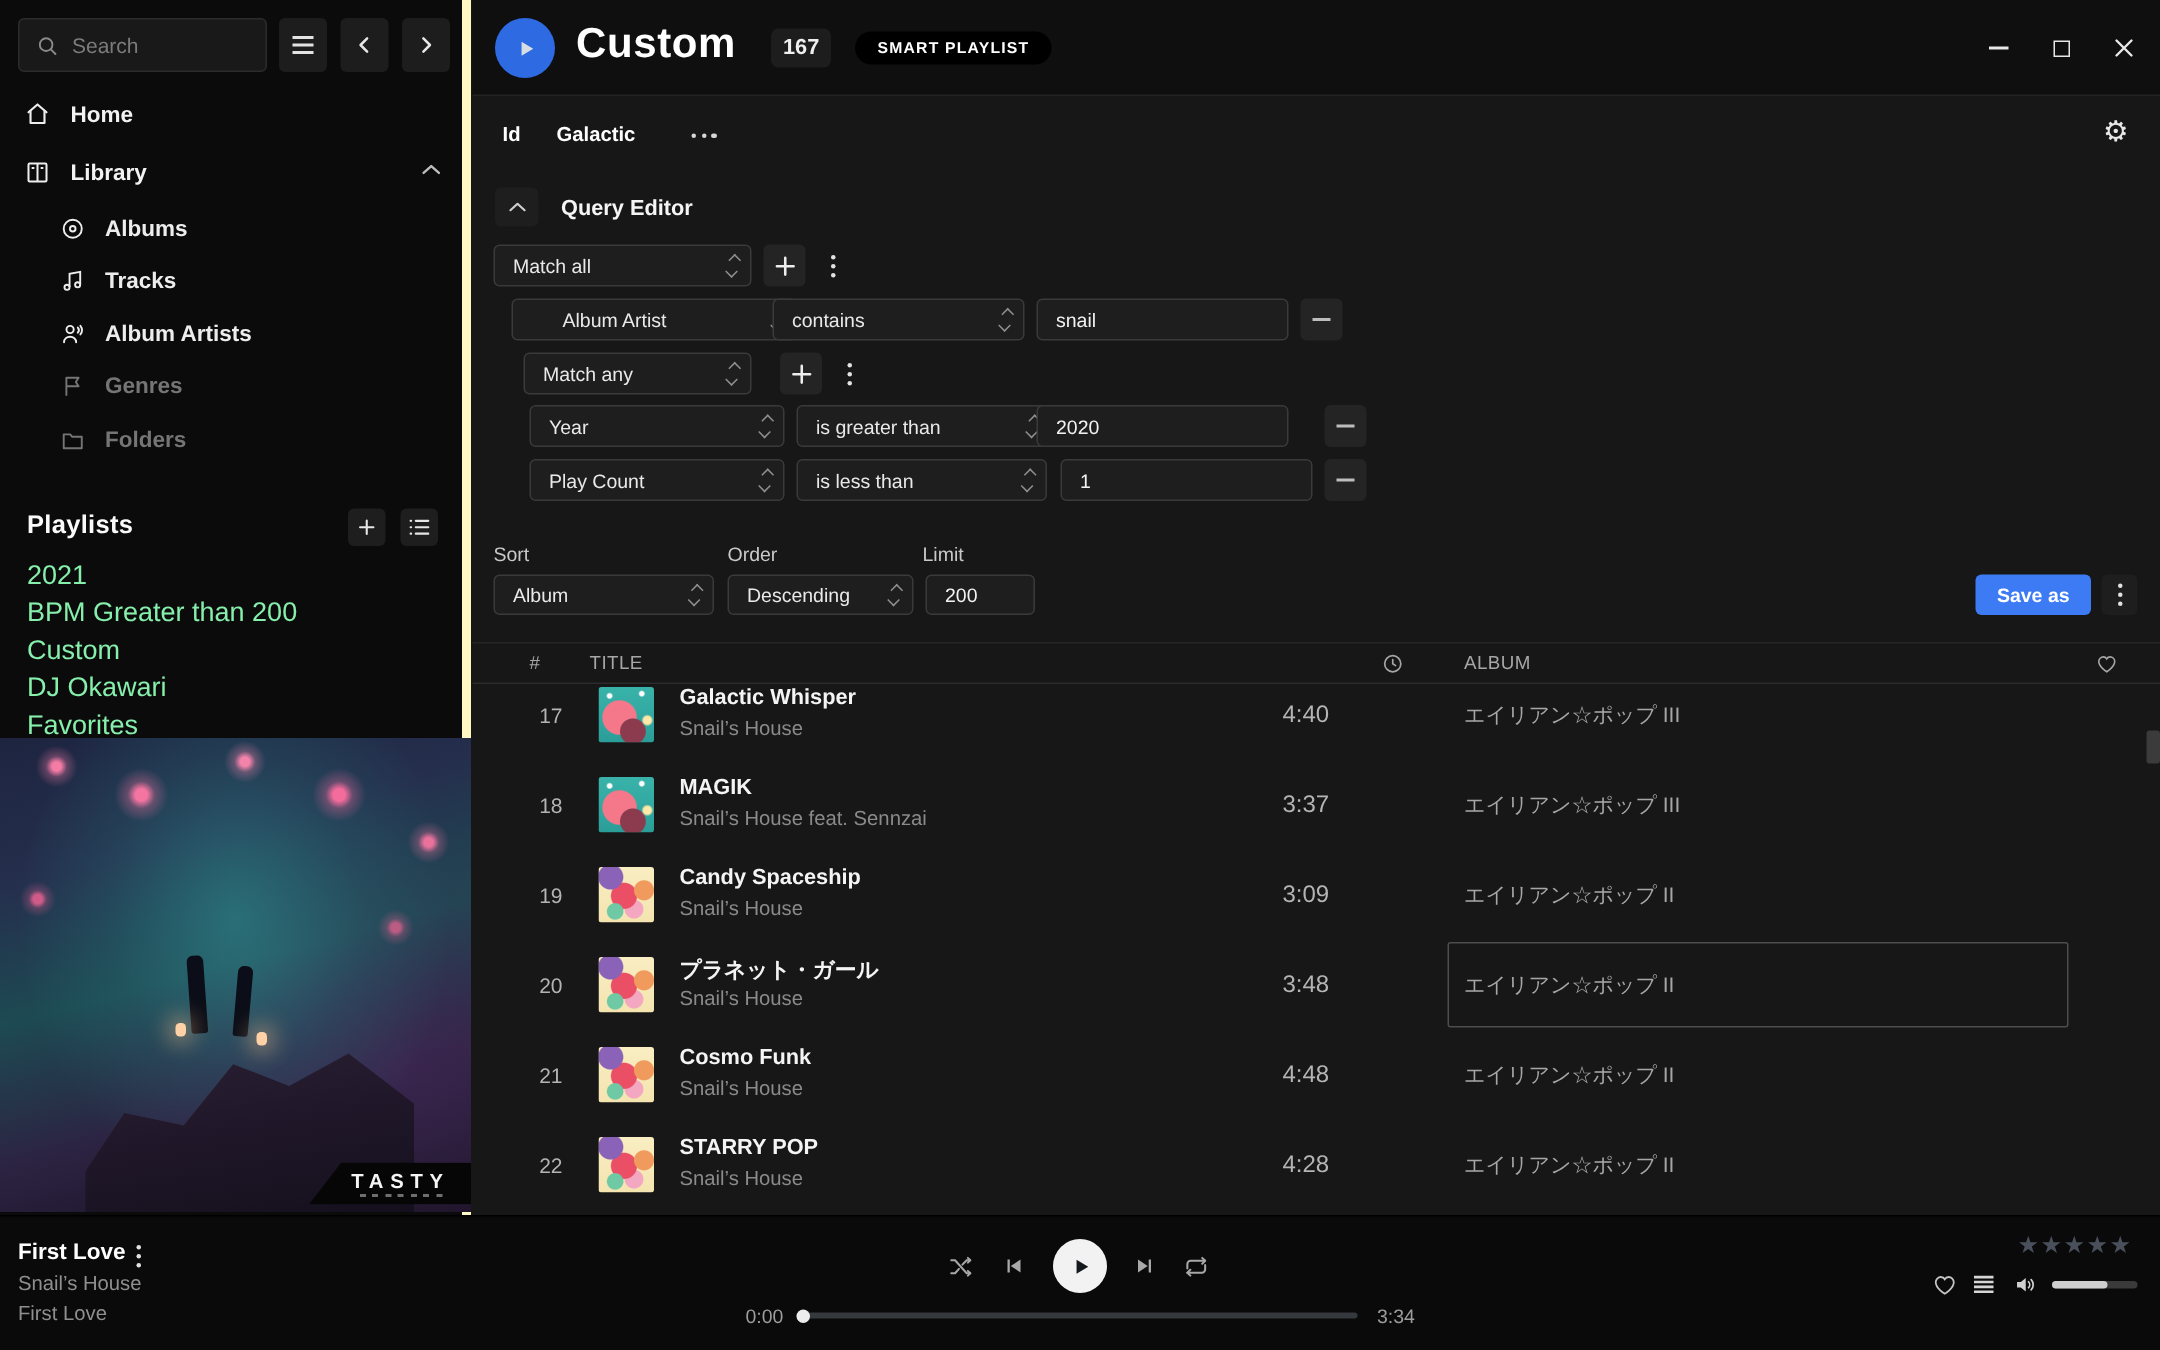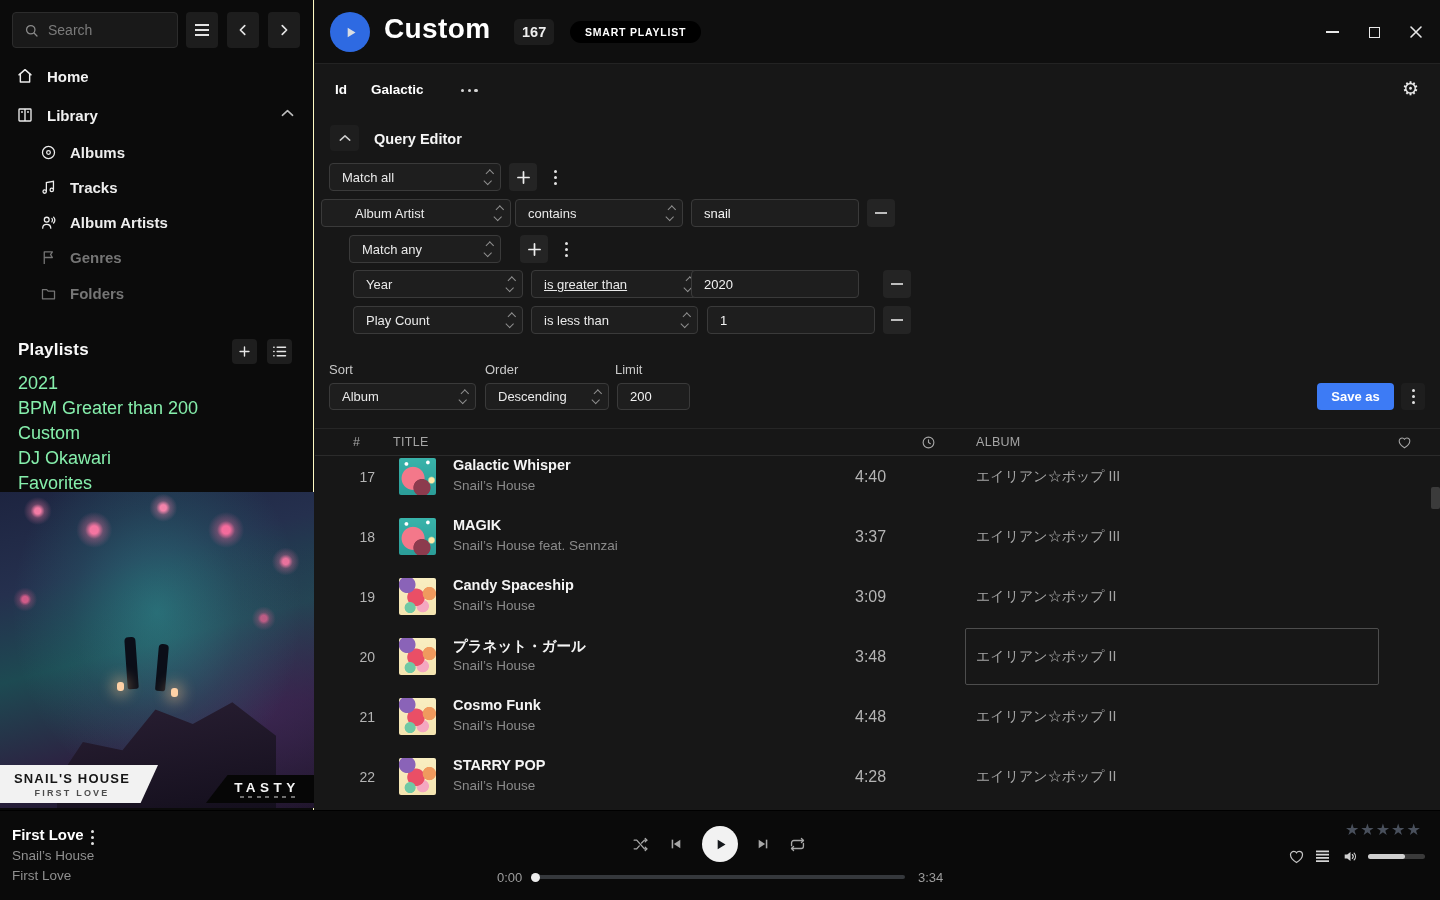--- a/index.html
+++ b/index.html
@@ -1,21 +1,21 @@
 <!DOCTYPE html>
 <html><head>
 <meta charset="utf-8">
 <style>
   * { margin:0; padding:0; box-sizing:border-box; }
   html,body { width:1440px; height:900px; overflow:hidden; background:#000; }
   body { font-family:"Liberation Sans", sans-serif; -webkit-font-smoothing:antialiased; }
   .app { position:relative; width:1440px; height:900px; background:#171717; overflow:hidden; }
 
   
-  .sidebar { position:absolute; left:0; top:0; width:314px; height:810px; background:#0b0b0b; border-right:1px solid #fef9c3; z-index:2; }
+  .sidebar { position:absolute; left:0; top:0; width:314px; height:810px; background:#0b0b0b; border-right:6px solid #fef9c3; z-index:2; }
   .search-box { position:absolute; left:12px; top:12px; width:166px; height:36px; background:#191919; border:1px solid #2c2c2c; border-radius:4px; display:flex; align-items:center; gap:9px; padding:0 11px; }
   .search-box input { background:transparent; border:none; outline:none; color:#cfcfcf; font-size:14px; width:110px; font-family:inherit; }
   .search-box input::placeholder { color:#7b7b7b; }
   .nav-btn { position:absolute; top:12px; width:32px; height:36px; background:#1d1d1d; border:none; border-radius:4px; display:flex; align-items:center; justify-content:center; cursor:pointer; color:#e3e3e3; }
   .hamburger { display:flex; flex-direction:column; gap:3.5px; }
   .hamburger i { display:block; width:14px; height:1.7px; background:#e3e3e3; }
 
   .nav-item { position:absolute; left:16px; display:flex; align-items:center; gap:13px; color:#f2f2f2; font-weight:700; font-size:15px; cursor:pointer; }
   .nav-sub-item { position:absolute; left:40px; display:flex; align-items:flex-end; gap:13px; font-weight:700; font-size:15px; cursor:pointer; color:#ededed; }
   .nav-sub-item.dim { color:#757575; }
@@ -81,29 +81,29 @@
   .ud .dn { transform:rotate(135deg) translateY(1px); }
   .qinput { position:absolute; height:28px; background:#1e1e1e; border:1px solid #3a3a3a; border-radius:4px; color:#f2f2f2; font-size:13px; padding:0 12px; outline:none; font-family:inherit; }
   .sq-btn { position:absolute; width:28px; height:28px; background:#242424; border:none; border-radius:4px; cursor:pointer; display:flex; align-items:center; justify-content:center; }
   .minus-bar { display:block; width:12px; height:2px; background:#bdbdbd; }
   .dots-v { position:absolute; width:16px; display:flex; flex-direction:column; gap:2.8px; align-items:center; cursor:pointer; }
   .dots-v i { width:3px; height:3px; border-radius:50%; background:#e2e2e2; display:block; }
 
   .sel-matchall { left:14px; top:163px; width:172px; }
   .plus-1 { left:194px; top:163px; }
   .kebab-1 { left:232px; top:170px; }
-  .sel-r1f { left:6px; top:199px; width:190px;padding-left:33px; }
+  .sel-r1f { left:26px; top:199px; width:190px;padding-left:33px; }
   .sel-r1o { left:200px; top:199px; width:168px; }
   .in-r1v { left:376px; top:199px; width:168px; }
   .minus-1 { left:552px; top:199px; }
   .sel-matchany { left:34px; top:235px; width:152px; }
   .plus-2 { left:205px; top:235px; }
   .kebab-2 { left:243px; top:242px; }
   .sel-r2f { left:38px; top:270px; width:170px; }
-  .sel-r2o { left:216px; top:270px; width:170px;text-decoration:underline; }
+  .sel-r2o { left:216px; top:270px; width:170px; }
   .in-r2v { left:376px; top:270px; width:168px; }
   .minus-2 { left:568px; top:270px; }
   .sel-r3f { left:38px; top:306px; width:170px; }
   .sel-r3o { left:216px; top:306px; width:167px; }
   .in-r3v { left:392px; top:306px; width:168px; }
   .minus-3 { left:568px; top:306px; }
 
   .qe-label { position:absolute; top:362px; color:#c9c9c9; font-size:13px; }
   .lbl-sort { left:14px; } .lbl-order { left:170px; } .lbl-limit { left:300px; }
   .sel-sort { left:14px; top:383px; width:147px; height:27px; }
@@ -279,24 +279,20 @@
     <div class="pl-item" style="top:423px">Custom</div>
     <div class="pl-item" style="top:448px">DJ Okawari</div>
     <div class="pl-item" style="top:473px">Favorites</div>
 
     <div class="now-art">
       <div class="art-rock"></div>
       <div class="art-fig fig-a"></div>
       <div class="art-fig fig-b"></div>
       <div class="art-lantern lan-a"></div>
       <div class="art-lantern lan-b"></div>
-      <div class="art-banner">
-        <span class="bn1">SNAIL'S HOUSE</span>
-        <span class="bn2">FIRST LOVE</span>
-      </div>
       <div class="art-tasty">
         <span class="tname">TASTY</span>
         <span class="tasty-sub">
             <i></i>
             <i></i>
             <i></i>
             <i></i>
             <i></i>
             <i></i>
             <i></i>

